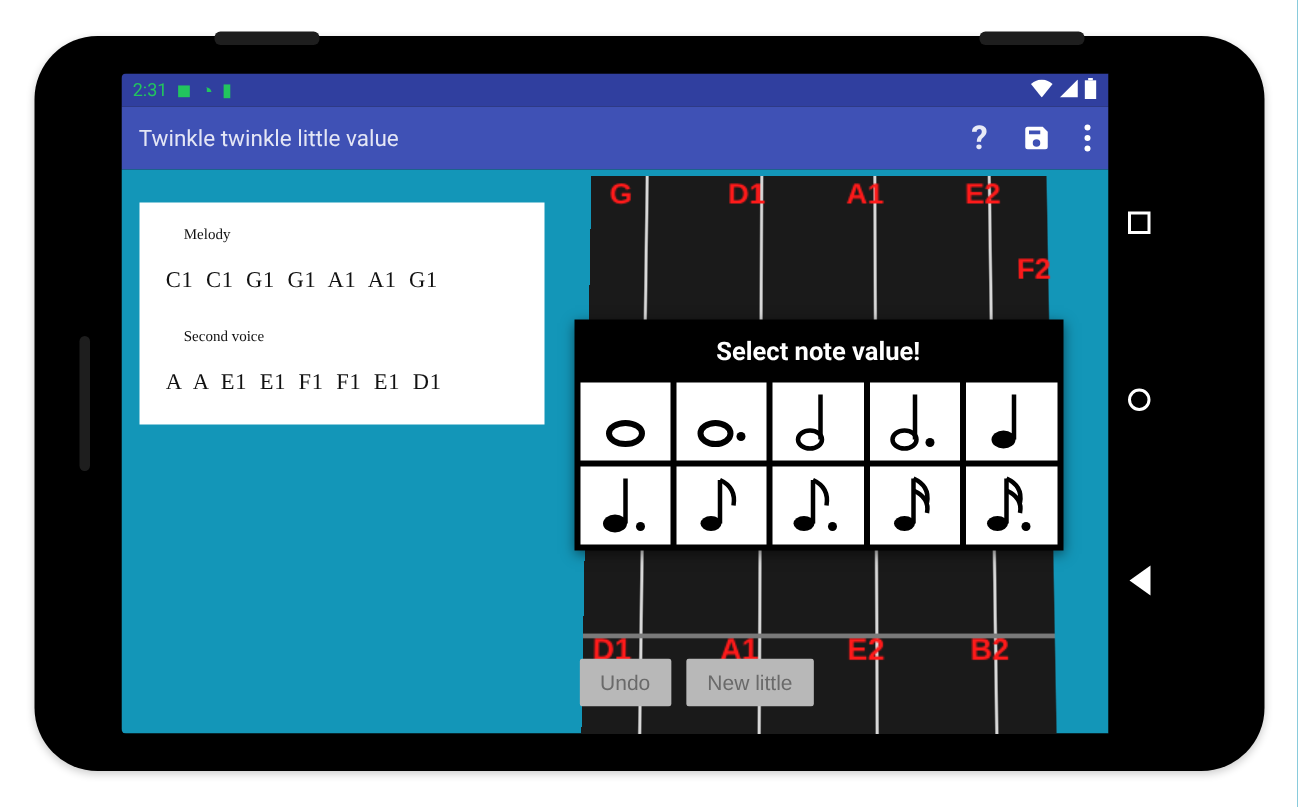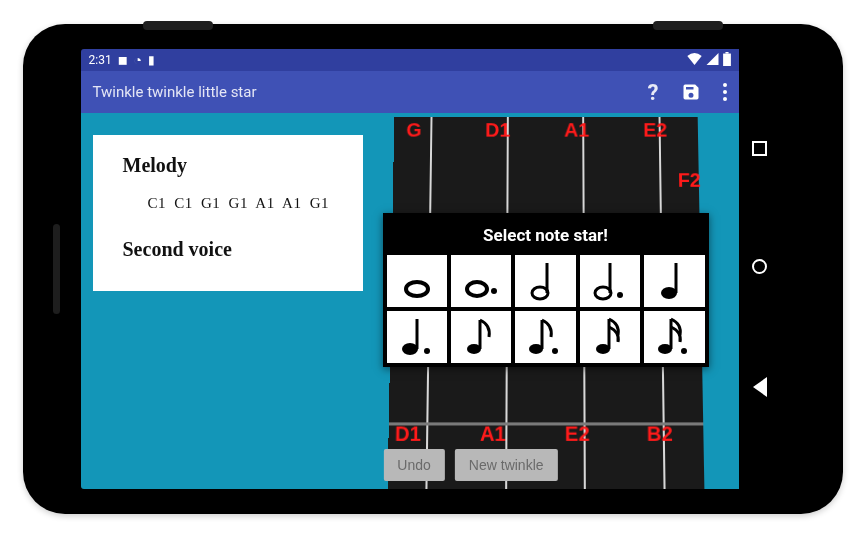--- a/index.html
+++ b/index.html
@@ -77,21 +77,21 @@
     flex: 1;
     margin-right: 42px;
     display: flex;
     flex-direction: column;
     background: #0d0d0d;
   }
   
   .status-bar {
     height: 22px;
     background: #303f9f;
-    color: #ffffff;
+    color: #22c55e;
     font-size: 12px;
     display: flex;
     align-items: center;
     padding: 0 8px;
   }
   .status-left { display: flex; align-items: center; gap: 6px; }
   .status-right { margin-left: auto; display: flex; align-items: center; gap: 4px; }
   .ico { display: inline-block; }
   
   .app-bar {
@@ -124,22 +124,22 @@
     position: absolute;
     left: 12px; top: 22px;
     width: 270px;
     background: #fff;
     padding: 10px 16px 16px 18px;
     font-family: Georgia, 'Times New Roman', serif;
     font-size: 15px;
     line-height: 1.6;
     color: #111;
   }
-  .melody-card h4 { font-weight: bold; margin: 4px 0 10px 12px; font-size: 20px; }
-  .notes-line { letter-spacing: .5px; word-spacing: 4px; margin-left: 37px; }
+  .melody-card h4 { font-weight: normal; margin: 4px 0 10px 12px; font-size: 10px; }
+  .notes-line { letter-spacing: .5px; word-spacing: 4px; }
   
   .fretboard {
     position: absolute;
     right: 38px;
     top: 0; bottom: 0;
     width: 310px;
     background: #1a1a1a;
     transform: perspective(600px) rotateX(4deg);
   }
   .string {
@@ -194,21 +194,21 @@
     background: #fff;
     height: 52px;
     display: flex;
     align-items: center;
     justify-content: center;
   }
   .note-btn svg { width: 40px; height: 44px; }
   
   .bottom-btns {
     position: absolute;
-    left: 50%; bottom: 8px;
+    left: 50%; bottom: 18px;
     transform: translateX(-15%);
     display: flex;
     gap: 10px;
     z-index: 3;
   }
   .grey-btn {
     background: #b8b8b8;
     color: #6a6a6a;
     border: none;
     padding: 8px 14px;
@@ -246,21 +246,21 @@
           <span class="ico">
             <svg width="8" height="14" viewBox="0 0 10 18">
                 <rect x="3" y="0" width="4" height="2" fill="#fff"></rect>
                 <rect x="0" y="2" width="10" height="16" fill="#fff"></rect>
               </svg>
           </span>
         </div>
       </div>
 
       <div class="app-bar">
-        <span class="app-title">Twinkle twinkle little star</span>
+        <span class="app-title">Twinkle twinkle little value</span>
         <div class="app-actions">
           <span style="font-size:22px;font-weight:bold;">?</span>
           <span class="save-icon">
             <svg viewBox="0 0 24 24">
                 <path d="M17 3H5a2 2 0 0 0-2 2v14a2 2 0 0 0 2 2h14a2 2 0 0 0 2-2V7l-4-4zM12 19a3 3 0 1 1 0-6 3 3 0 0 1 0 6zm3-10H6V6h9v3z"></path>
               </svg>
           </span>
           <span class="kebab">
             <span></span>
               <span></span>
@@ -268,20 +268,21 @@
           </span>
         </div>
       </div>
 
       <div class="app-body">
 
         <div class="melody-card">
           <h4>Melody</h4>
           <div class="notes-line">C1  C1  G1  G1  A1  A1  G1</div>
           <h4 style="margin-top:18px">Second voice</h4>
+          <div class="notes-line">A  A  E1  E1  F1  F1  E1  D1</div>
         </div>
 
         <div class="fretboard">
           <div class="string s1"></div>
           <div class="string s2"></div>
           <div class="string s3"></div>
           <div class="string s4"></div>
           <div class="fret f1"></div>
           <div class="fret f2"></div>
           <span class="note-lbl" style="left:4%;top:2px">G</span>
@@ -289,21 +290,21 @@
           <span class="note-lbl" style="left:56%;top:2px">A1</span>
           <span class="note-lbl" style="left:82%;top:2px">E2</span>
           <span class="note-lbl" style="right:-2px;top:54px">F2</span>
           <span class="note-lbl" style="left:2%;top:82%">D1</span>
           <span class="note-lbl" style="left:29%;top:82%">A1</span>
           <span class="note-lbl" style="left:56%;top:82%">E2</span>
           <span class="note-lbl" style="left:82%;top:82%">B2</span>
         </div>
 
         <div class="dialog">
-          <div class="dialog-title">Select note star!</div>
+          <div class="dialog-title">Select note value!</div>
           <div class="note-grid">
 
             <div class="note-btn">
               <svg viewBox="0 0 40 44">
                   <ellipse cx="20" cy="30" rx="11" ry="7" fill="none" stroke="#000" stroke-width="4"></ellipse>
                 </svg>
             </div>
             <div class="note-btn">
               <svg viewBox="0 0 40 44">
                   <ellipse cx="16" cy="30" rx="10" ry="7" fill="none" stroke="#000" stroke-width="4"></ellipse>
@@ -367,21 +368,21 @@
                   <path d="M17 4 Q28 9 26 20" fill="none" stroke="#000" stroke-width="3"></path>
                   <path d="M17 12 Q28 17 26 27" fill="none" stroke="#000" stroke-width="3"></path>
                   <circle cx="30" cy="36" r="3" fill="#000"></circle>
                 </svg>
             </div>
           </div>
         </div>
 
         <div class="bottom-btns">
           <button class="grey-btn">Undo</button>
-          <button class="grey-btn">New twinkle</button>
+          <button class="grey-btn">New little</button>
         </div>
 
       </div>
     </div>
 
     <div class="navbar">
       <div class="recent"></div>
       <div class="home"></div>
       <div class="back"></div>
     </div>

